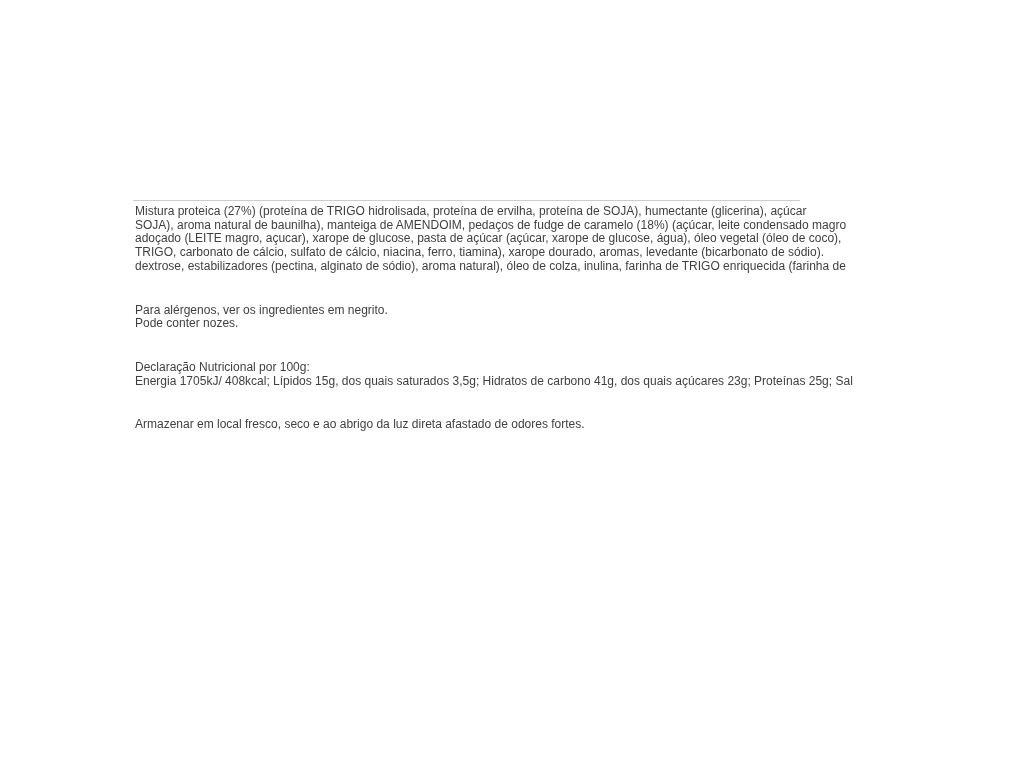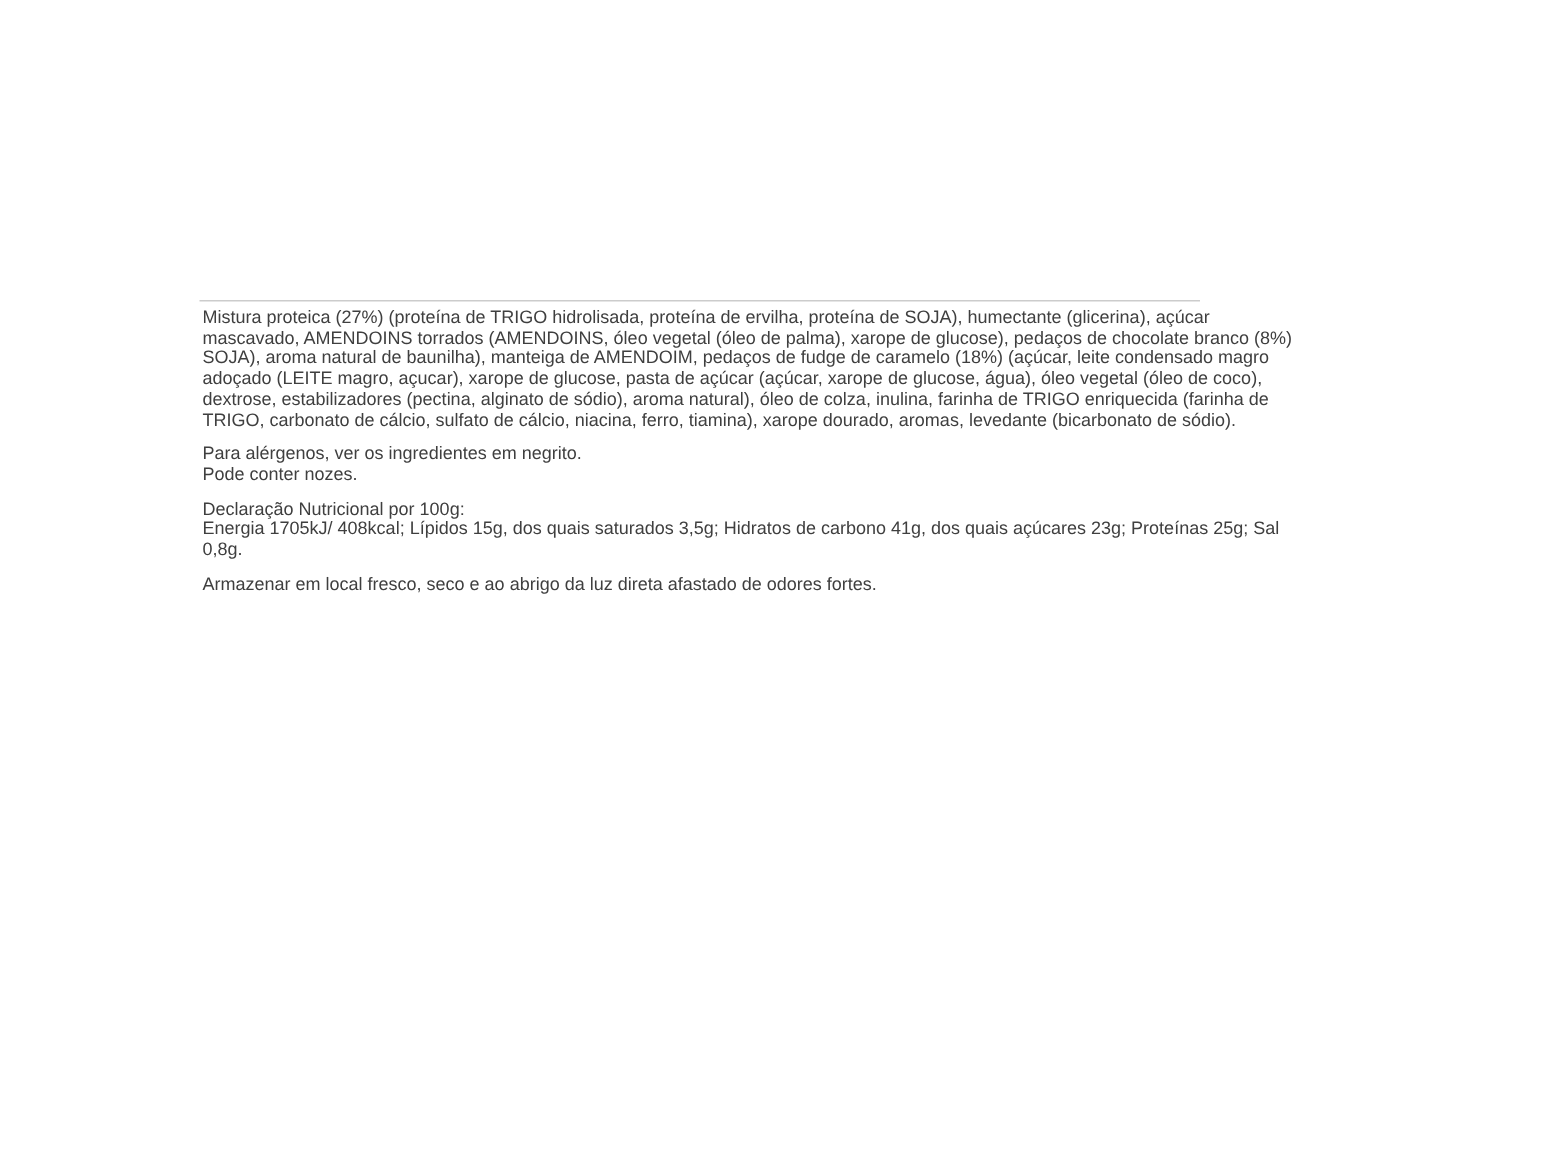--- a/index.html
+++ b/index.html
@@ -32,51 +32,49 @@
     width: 680px;
     font-size: 12px;
     line-height: 13.7px;
     color: #3f3f3f;
   }
   .para {
     margin: 0;
     padding: 0;
   }
   .para + .para {
-    margin-top: 9px;
+    margin-top: 30px;
   }
   .line {
     display: block;
     white-space: pre;
   }
 </style>
 </head>
 <body>
 
 <hr class="divider">
 
 <div class="textblock">
 
   <div class="para">
     <span class="line">Mistura proteica (27%) (proteína de TRIGO hidrolisada, proteína de ervilha, proteína de SOJA), humectante (glicerina), açúcar</span>
-    <span class="line">mascavado, AMENDOINS torrados (AMENDOINS, óleo vegetal (óleo de palma), xarope de glucose), pedaços de chocolate branco (8%)</span>
     <span class="line">SOJA), aroma natural de baunilha), manteiga de AMENDOIM, pedaços de fudge de caramelo (18%) (açúcar, leite condensado magro</span>
     <span class="line">adoçado (LEITE magro, açucar), xarope de glucose, pasta de açúcar (açúcar, xarope de glucose, água), óleo vegetal (óleo de coco),</span>
+    <span class="line">TRIGO, carbonato de cálcio, sulfato de cálcio, niacina, ferro, tiamina), xarope dourado, aromas, levedante (bicarbonato de sódio).</span>
     <span class="line">dextrose, estabilizadores (pectina, alginato de sódio), aroma natural), óleo de colza, inulina, farinha de TRIGO enriquecida (farinha de</span>
-    <span class="line">TRIGO, carbonato de cálcio, sulfato de cálcio, niacina, ferro, tiamina), xarope dourado, aromas, levedante (bicarbonato de sódio).</span>
   </div>
 
   <div class="para">
     <span class="line">Para alérgenos, ver os ingredientes em negrito.</span>
     <span class="line">Pode conter nozes.</span>
   </div>
 
   <div class="para">
     <span class="line">Declaração Nutricional por 100g:</span>
     <span class="line">Energia 1705kJ/ 408kcal; Lípidos 15g, dos quais saturados 3,5g; Hidratos de carbono 41g, dos quais açúcares 23g; Proteínas 25g; Sal</span>
-    <span class="line">0,8g.</span>
   </div>
 
   <div class="para">
     <span class="line">Armazenar em local fresco, seco e ao abrigo da luz direta afastado de odores fortes.</span>
   </div>
 
 </div>
 
 </body></html>

